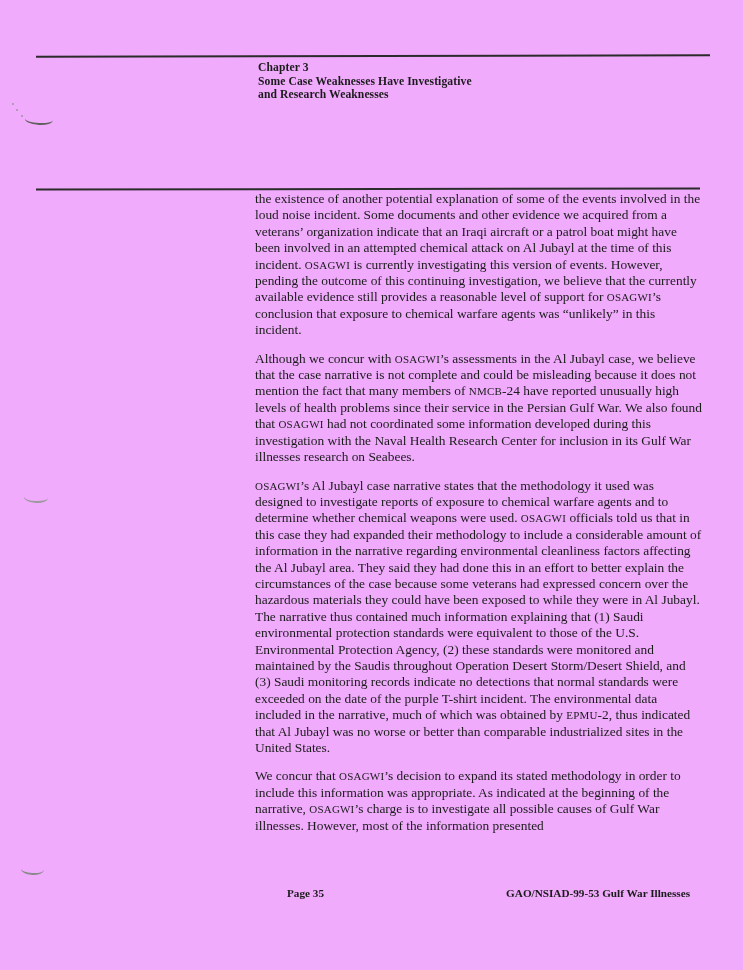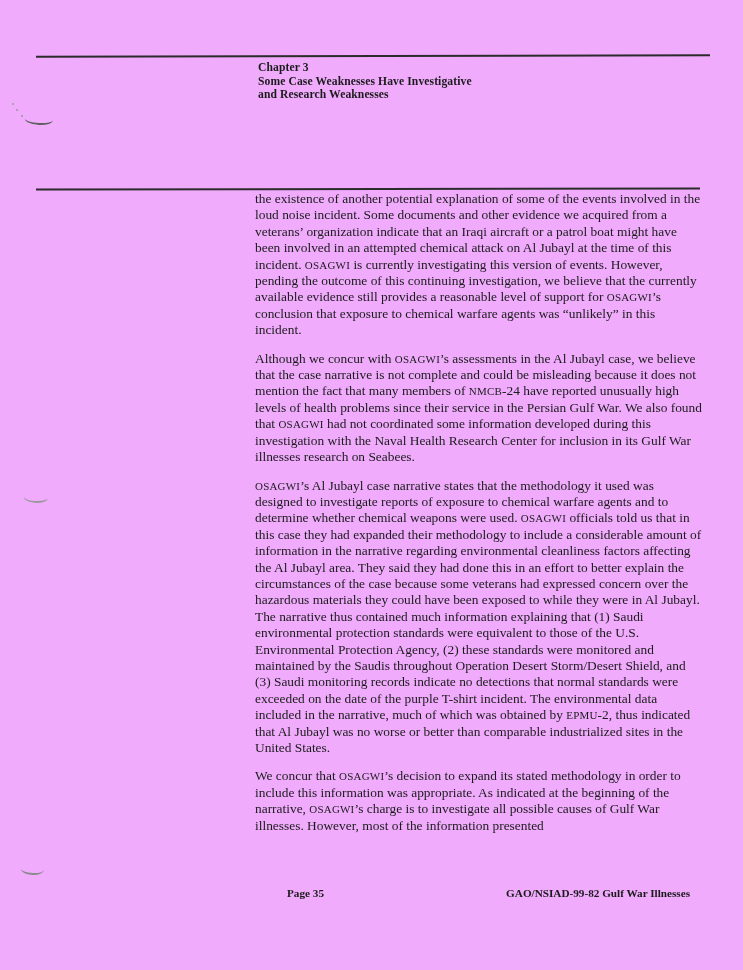--- a/index.html
+++ b/index.html
@@ -97,15 +97,15 @@
   <div class="rule rule-mid"></div>
 
   <div class="body-block" id="body-paragraphs">
       <p>the existence of another potential explanation of some of the events involved in the loud noise incident. Some documents and other evidence we acquired from a veterans’ organization indicate that an Iraqi aircraft or a patrol boat might have been involved in an attempted chemical attack on Al Jubayl at the time of this incident. <span class="sc">OSAGWI</span> is currently investigating this version of events. However, pending the outcome of this continuing investigation, we believe that the currently available evidence still provides a reasonable level of support for <span class="sc">OSAGWI</span>’s conclusion that exposure to chemical warfare agents was “unlikely” in this incident.</p>
       <p>Although we concur with <span class="sc">OSAGWI</span>’s assessments in the Al Jubayl case, we believe that the case narrative is not complete and could be misleading because it does not mention the fact that many members of <span class="sc">NMCB</span>-24 have reported unusually high levels of health problems since their service in the Persian Gulf War. We also found that <span class="sc">OSAGWI</span> had not coordinated some information developed during this investigation with the Naval Health Research Center for inclusion in its Gulf War illnesses research on Seabees.</p>
       <p><span class="sc">OSAGWI</span>’s Al Jubayl case narrative states that the methodology it used was designed to investigate reports of exposure to chemical warfare agents and to determine whether chemical weapons were used. <span class="sc">OSAGWI</span> officials told us that in this case they had expanded their methodology to include a considerable amount of information in the narrative regarding environmental cleanliness factors affecting the Al Jubayl area. They said they had done this in an effort to better explain the circumstances of the case because some veterans had expressed concern over the hazardous materials they could have been exposed to while they were in Al Jubayl. The narrative thus contained much information explaining that (1) Saudi environmental protection standards were equivalent to those of the U.S. Environmental Protection Agency, (2) these standards were monitored and maintained by the Saudis throughout Operation Desert Storm/Desert Shield, and (3) Saudi monitoring records indicate no detections that normal standards were exceeded on the date of the purple T-shirt incident. The environmental data included in the narrative, much of which was obtained by <span class="sc">EPMU</span>-2, thus indicated that Al Jubayl was no worse or better than comparable industrialized sites in the United States.</p>
       <p>We concur that <span class="sc">OSAGWI</span>’s decision to expand its stated methodology in order to include this information was appropriate. As indicated at the beginning of the narrative, <span class="sc">OSAGWI</span>’s charge is to investigate all possible causes of Gulf War illnesses. However, most of the information presented</p>
     </div>
 
   <div class="footer-left">Page 35</div>
-  <div class="footer-right">GAO/NSIAD-99-82 Gulf War Illnesses</div>
+  <div class="footer-right">GAO/NSIAD-99-53 Gulf War Illnesses</div>
 
 </div>
 
 </body></html>

